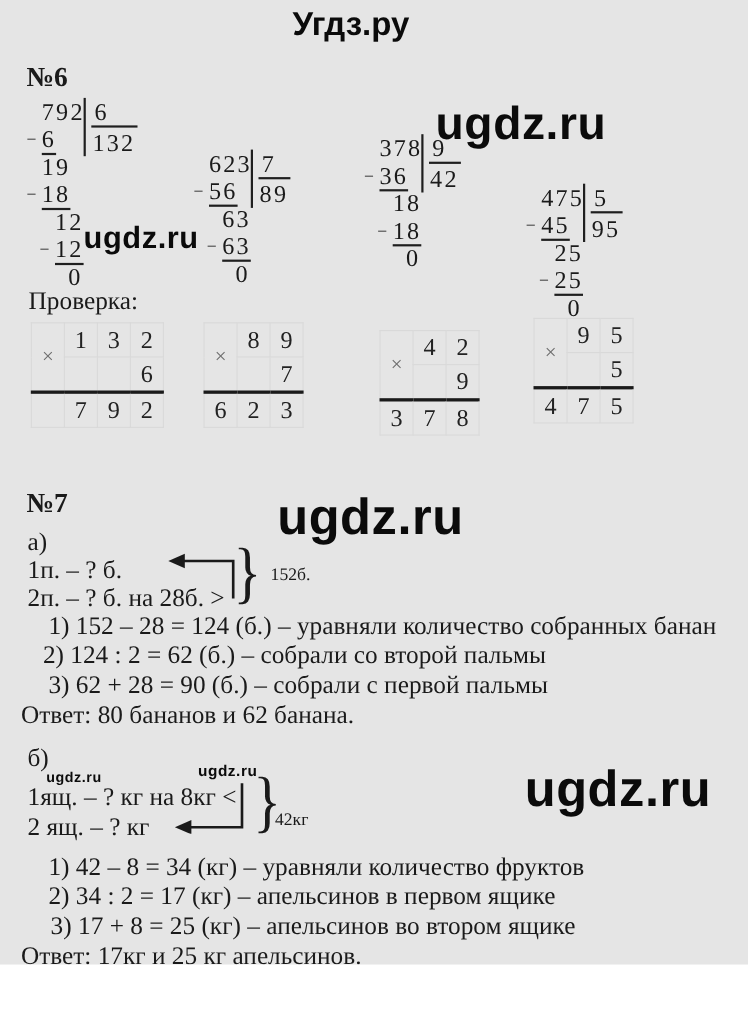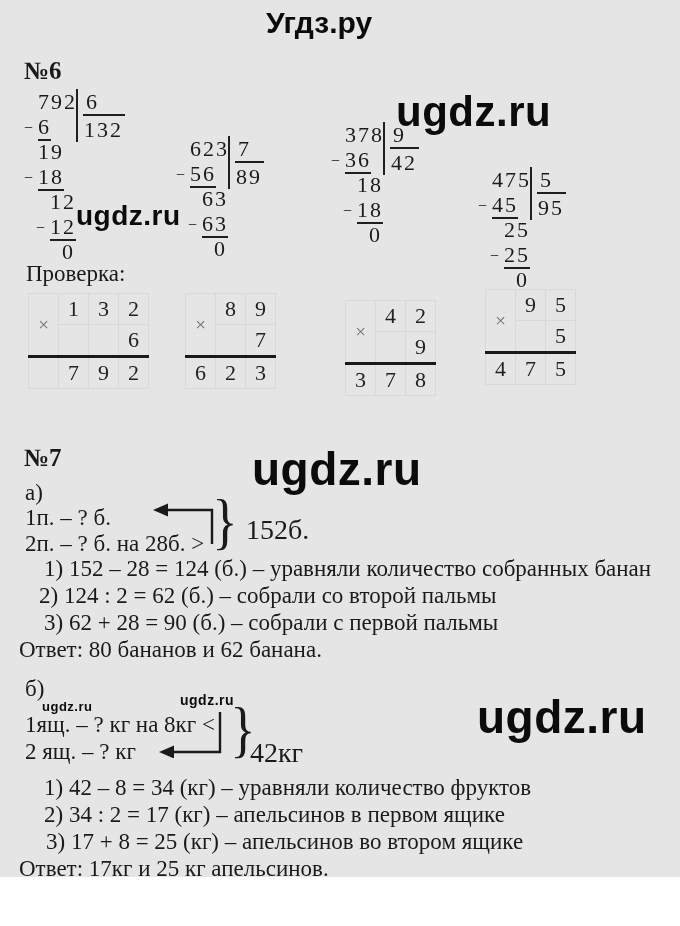--- a/index.html
+++ b/index.html
@@ -1,21 +1,21 @@
 <!DOCTYPE html>
 <html><head>
 <meta charset="utf-8">
 <style>
   html,body { margin:0; padding:0; background:#ffffff; }
   .page { position:relative; width:680px; height:877px; background:#e5e5e5; overflow:hidden;
           color:#1a1a1a; }
 
   
   .t { position:absolute; font-family:"Liberation Serif", serif; color:#1a1a1a; white-space:nowrap; }
-  .s23 { font-size:23px; } .s24 { font-size:28px; } .s25 { font-size:25px; }
+  .s23 { font-size:23px; } .s24 { font-size:16px; } .s25 { font-size:25px; }
   .b  { font-weight:bold; }
 
   
   .site { position:absolute; font-family:"Liberation Sans", sans-serif; font-weight:700;
           font-size:30px; color:#0b0b0b; white-space:nowrap; }
   .wm { position:absolute; font-family:"Liberation Sans", sans-serif; font-weight:700;
         color:#0b0b0b; white-space:nowrap; letter-spacing:0.5px; z-index:5; }
 
   
   .ld { position:absolute; font-family:"Liberation Serif", serif; font-size:22px;

